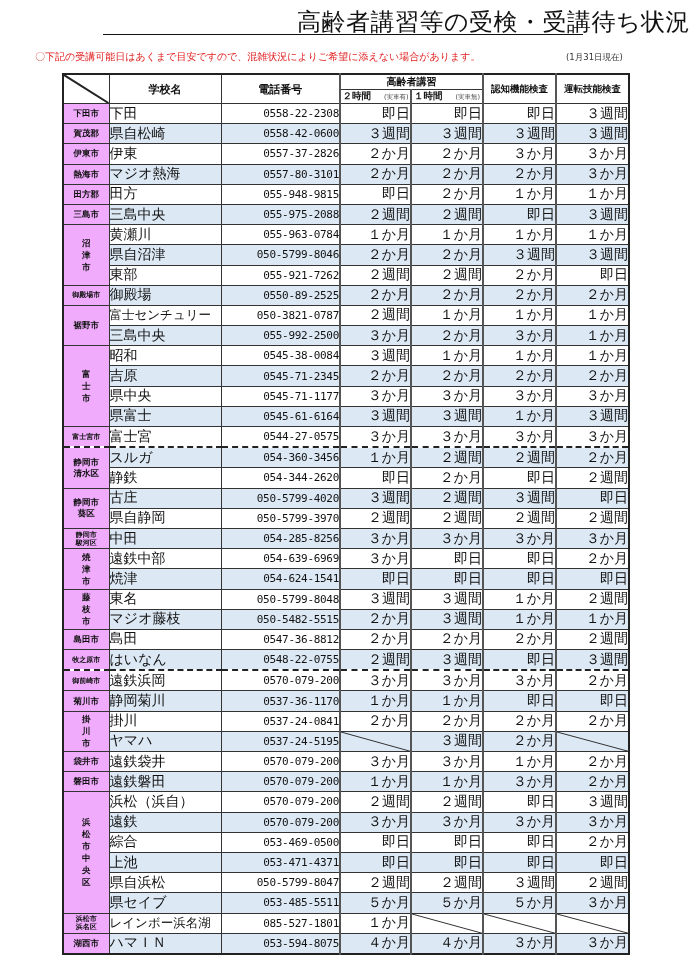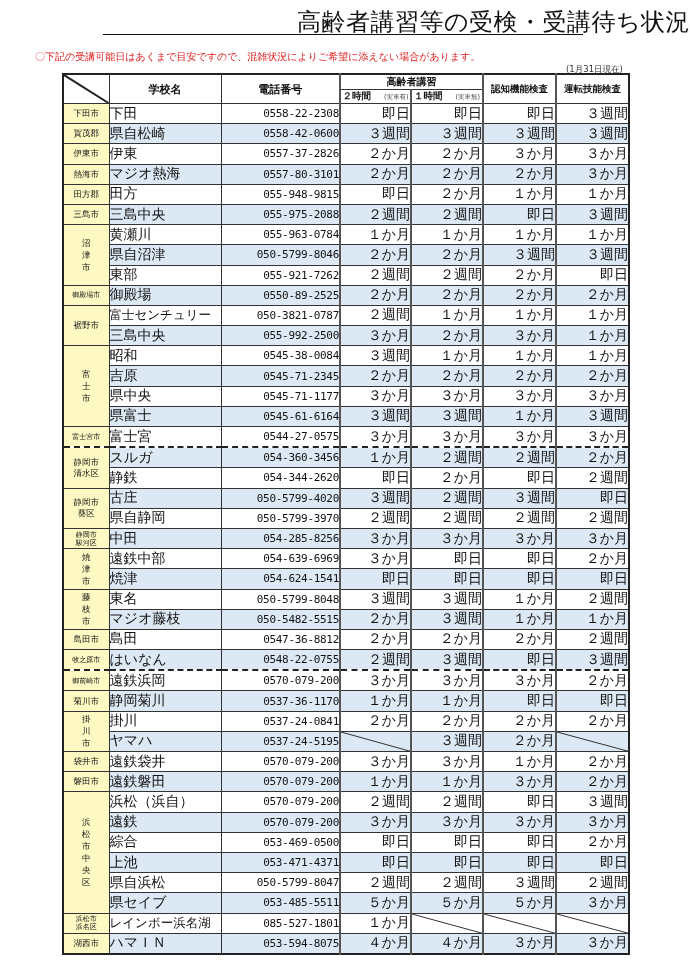--- a/index.html
+++ b/index.html
@@ -3,33 +3,33 @@
 <meta charset="utf-8">
 <style>
   html, body { margin:0; padding:0; background:#ffffff; }
   body { width:690px; height:976px; position:relative; overflow:hidden;
          font-family:"DejaVu Sans", "Liberation Sans", sans-serif; color:#111; }
   .title { position:absolute; left:0; top:6px; width:690px; text-align:right;
            font-size:24px; letter-spacing:0.5px; color:#111; }
   .title-rule { position:absolute; left:103px; top:34px; width:480px; height:0;
                 border-top:1.5px solid #111; }
   .notice { position:absolute; left:35px; top:50px; font-size:10px; color:#e02020; white-space:nowrap; }
-  .asof { position:absolute; left:566px; top:64px; font-size:8.5px; color:#333; white-space:nowrap; }
+  .asof { position:absolute; left:566px; top:52px; font-size:8.5px; color:#333; white-space:nowrap; }
 
   table.grid { position:absolute; left:62px; top:73px; border-collapse:collapse;
                table-layout:fixed; width:566px; border:2px solid #222; }
   table.grid td, table.grid th { border:1px solid #333; padding:0; overflow:hidden; white-space:nowrap; }
   th { font-weight:bold; font-size:11px; background:#fff; }
   th.corner { position:relative; }
   th.corner svg { position:absolute; left:0; top:0; width:100%; height:100%; }
   th .sub { font-size:6.5px; font-weight:normal; color:#444;margin-left:13px; }
   th.h-sub { font-size:9.5px; height:12px; }
   th.h-top { font-size:10px; height:14px; }
   tr.data td { height:19.2px; }
-  td.area { font-weight:normal; font-size:8.5px; text-align:center; line-height:11px; background:#fef9c3; }
+  td.area { font-weight:bold; font-size:8.5px; text-align:center; line-height:11px; background:#f0abfc; }
   td.area.small { font-size:7px; line-height:8px; }
   td.area.vert { line-height:12px; }
   td.school { text-align:left; font-size:14px; }
   td.phone { text-align:right; font-size:11px; font-family:"DejaVu Sans Mono", "Liberation Mono", monospace; letter-spacing:-0.3px;margin-left:36px; }
   td.val { text-align:right; font-size:14px; padding-right:4px; position:relative; }
   td.val.na svg { position:absolute; left:0; top:0; width:100%; height:100%; }
   tr.shade td.school, tr.shade td.phone, tr.shade td.val { background:#dce8f4; }
   tr.dash-top td { border-top:2px dashed #222; }
   .colsep { border-left:2px solid #555 !important; }
 </style>

